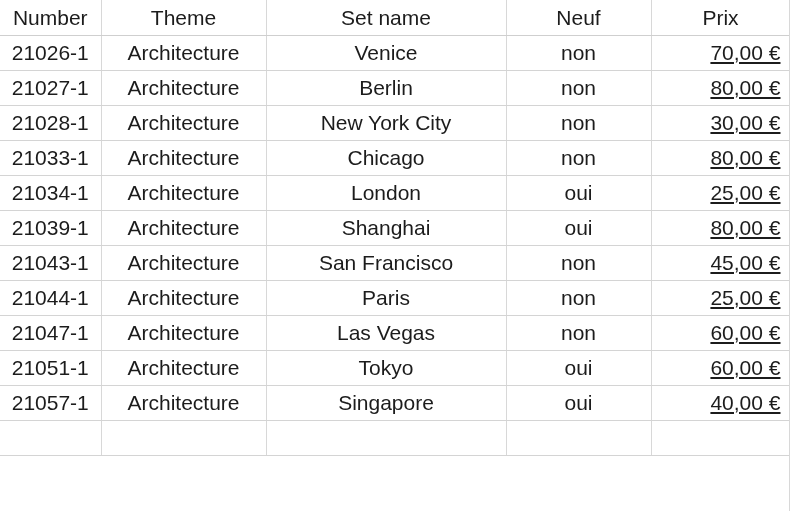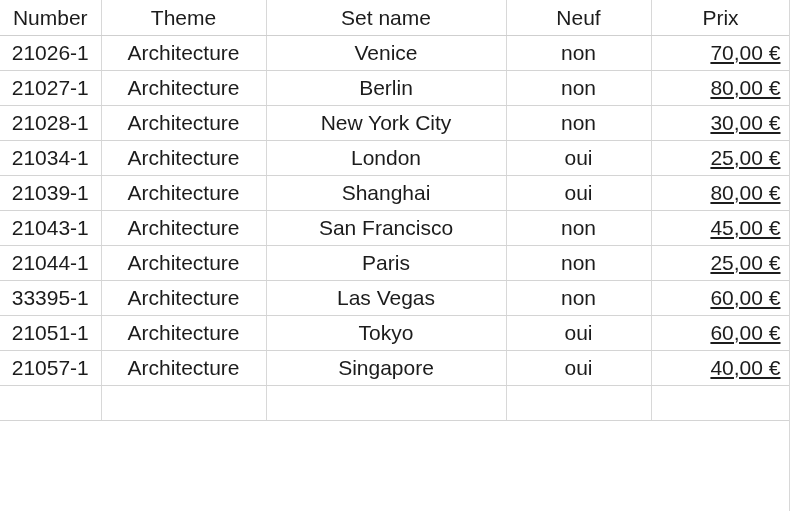--- a/index.html
+++ b/index.html
@@ -127,20 +127,27 @@
           <td class="al-right">80,00 €</td>
         </tr>
         <tr>
           <td class="al-center">21028-1</td>
           <td class="al-center">Architecture</td>
           <td class="al-center">New York City</td>
           <td class="al-center">non</td>
           <td class="al-right">30,00 €</td>
         </tr>
         <tr>
+          <td class="al-center">21033-1</td>
+          <td class="al-center">Architecture</td>
+          <td class="al-center">Chicago</td>
+          <td class="al-center">non</td>
+          <td class="al-right">80,00 €</td>
+        </tr>
+        <tr>
           <td class="al-center">21034-1</td>
           <td class="al-center">Architecture</td>
           <td class="al-center">London</td>
           <td class="al-center">oui</td>
           <td class="al-right">25,00 €</td>
         </tr>
         <tr>
           <td class="al-center">21039-1</td>
           <td class="al-center">Architecture</td>
           <td class="al-center">Shanghai</td>
@@ -155,21 +162,21 @@
           <td class="al-right">45,00 €</td>
         </tr>
         <tr>
           <td class="al-center">21044-1</td>
           <td class="al-center">Architecture</td>
           <td class="al-center">Paris</td>
           <td class="al-center">non</td>
           <td class="al-right">25,00 €</td>
         </tr>
         <tr>
-          <td class="al-center">33395-1</td>
+          <td class="al-center">21047-1</td>
           <td class="al-center">Architecture</td>
           <td class="al-center">Las Vegas</td>
           <td class="al-center">non</td>
           <td class="al-right">60,00 €</td>
         </tr>
         <tr>
           <td class="al-center">21051-1</td>
           <td class="al-center">Architecture</td>
           <td class="al-center">Tokyo</td>
           <td class="al-center">oui</td>

